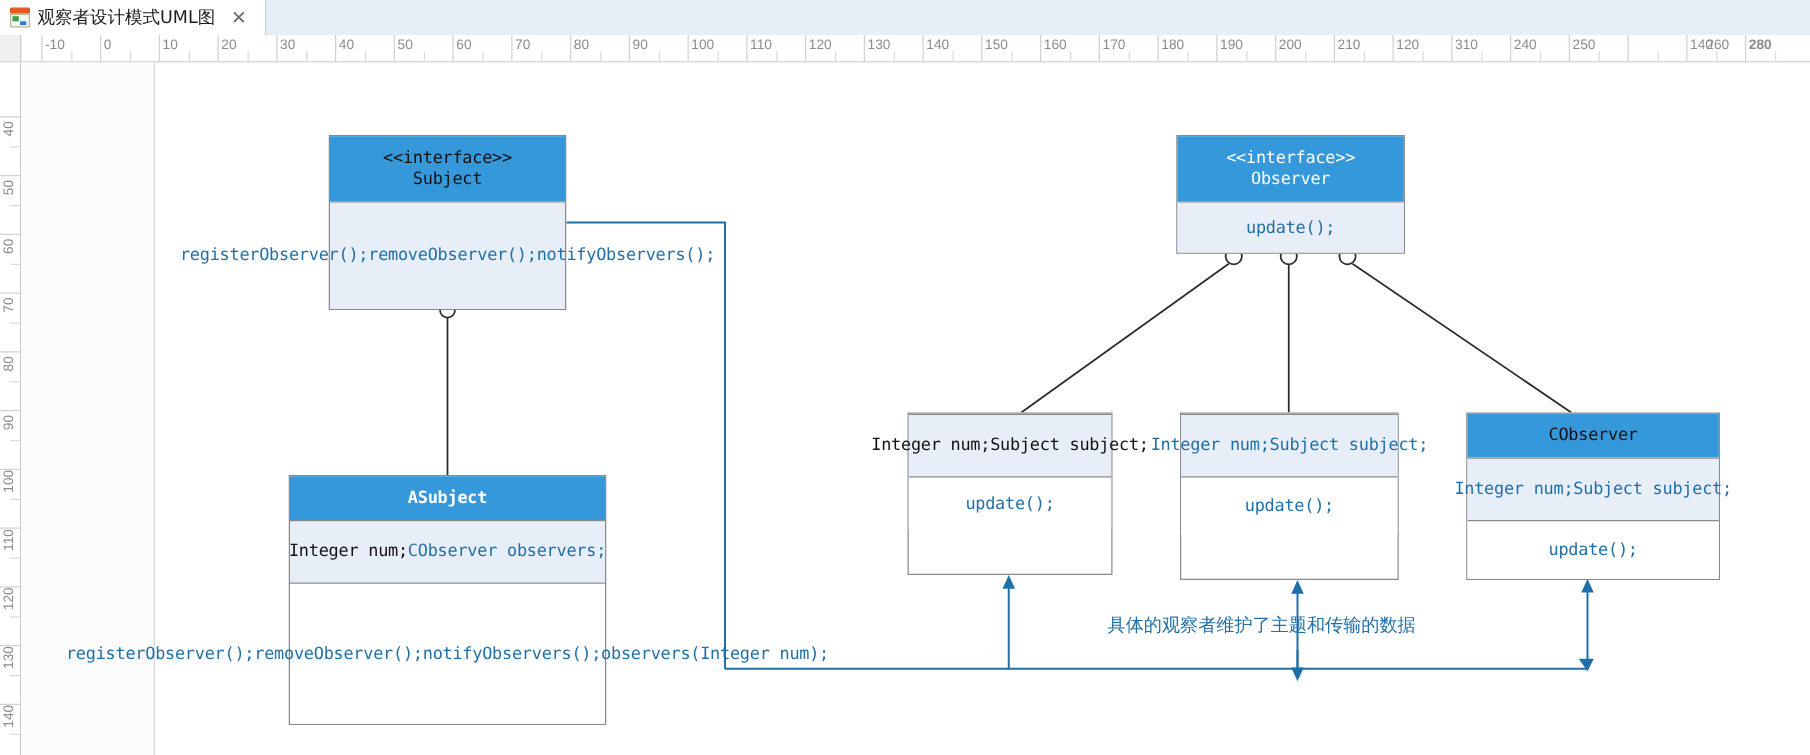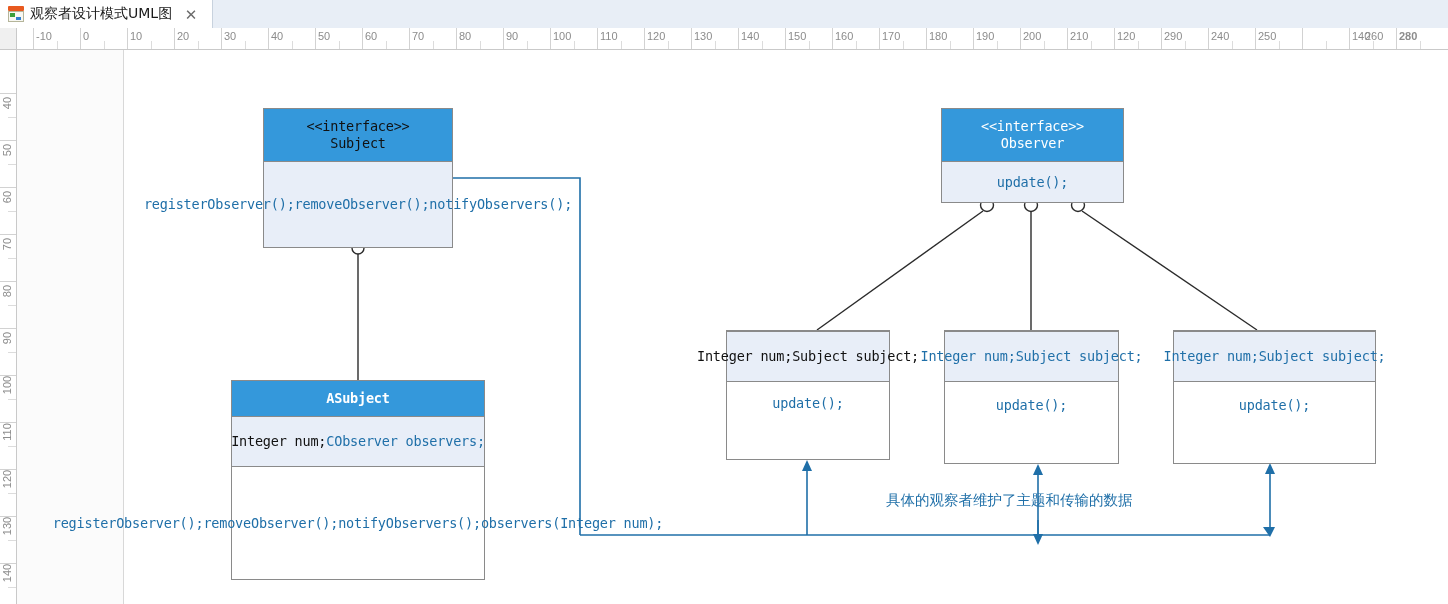--- a/index.html
+++ b/index.html
@@ -233,21 +233,21 @@
       <div class="rtick minor" style="left: 1043.5px;"></div>
       <div class="rlabel" style="left: 1020px;">200</div>
       <div class="rtick" style="left: 1067px;"></div>
       <div class="rtick minor" style="left: 1090.5px;"></div>
       <div class="rlabel" style="left: 1067px;">210</div>
       <div class="rtick" style="left: 1114px;"></div>
       <div class="rtick minor" style="left: 1137.5px;"></div>
       <div class="rlabel" style="left: 1114px;">120</div>
       <div class="rtick" style="left: 1161px;"></div>
       <div class="rtick minor" style="left: 1184.5px;"></div>
-      <div class="rlabel" style="left: 1161px;">290</div>
+      <div class="rlabel" style="left: 1161px;">310</div>
       <div class="rtick" style="left: 1208px;"></div>
       <div class="rtick minor" style="left: 1231.5px;"></div>
       <div class="rlabel" style="left: 1208px;">240</div>
       <div class="rtick" style="left: 1255px;"></div>
       <div class="rtick minor" style="left: 1278.5px;"></div>
       <div class="rlabel" style="left: 1255px;">250</div>
       <div class="rtick" style="left: 1302px;"></div>
       <div class="rtick minor" style="left: 1325.5px;"></div>
       <div class="rlabel" style="left: 1346px; margin-left: 16px;">260</div>
       <div class="rtick" style="left: 1349px;"></div>
@@ -375,20 +375,23 @@
         <div class="umlbox" style="left: 927px; top: 280px; width: 175px; height: 134px;">
           <div class="uml-sec sec-attr" style="height: 50px;">
             <span class="l tblue">Integer num;</span>
             <span class="l tblue">Subject subject;</span>
           </div>
           <div class="uml-sec sec-meth" style="height: 47px;">
             <span class="l tblue">update();</span>
           </div>
         </div>
         <div class="umlbox" style="left: 1156px; top: 280px; width: 203px; height: 134px;">
+          <div class="uml-head" style="height: 35px;">
+            <span class="l tb">CObserver</span>
+          </div>
           <div class="uml-sec sec-attr" style="height: 50px;">
             <span class="l tblue">Integer num;</span>
             <span class="l tblue">Subject subject;</span>
           </div>
           <div class="uml-sec sec-meth" style="height: 47px;">
             <span class="l tblue">update();</span>
           </div>
         </div>
       </div>
     <div id="annots">

